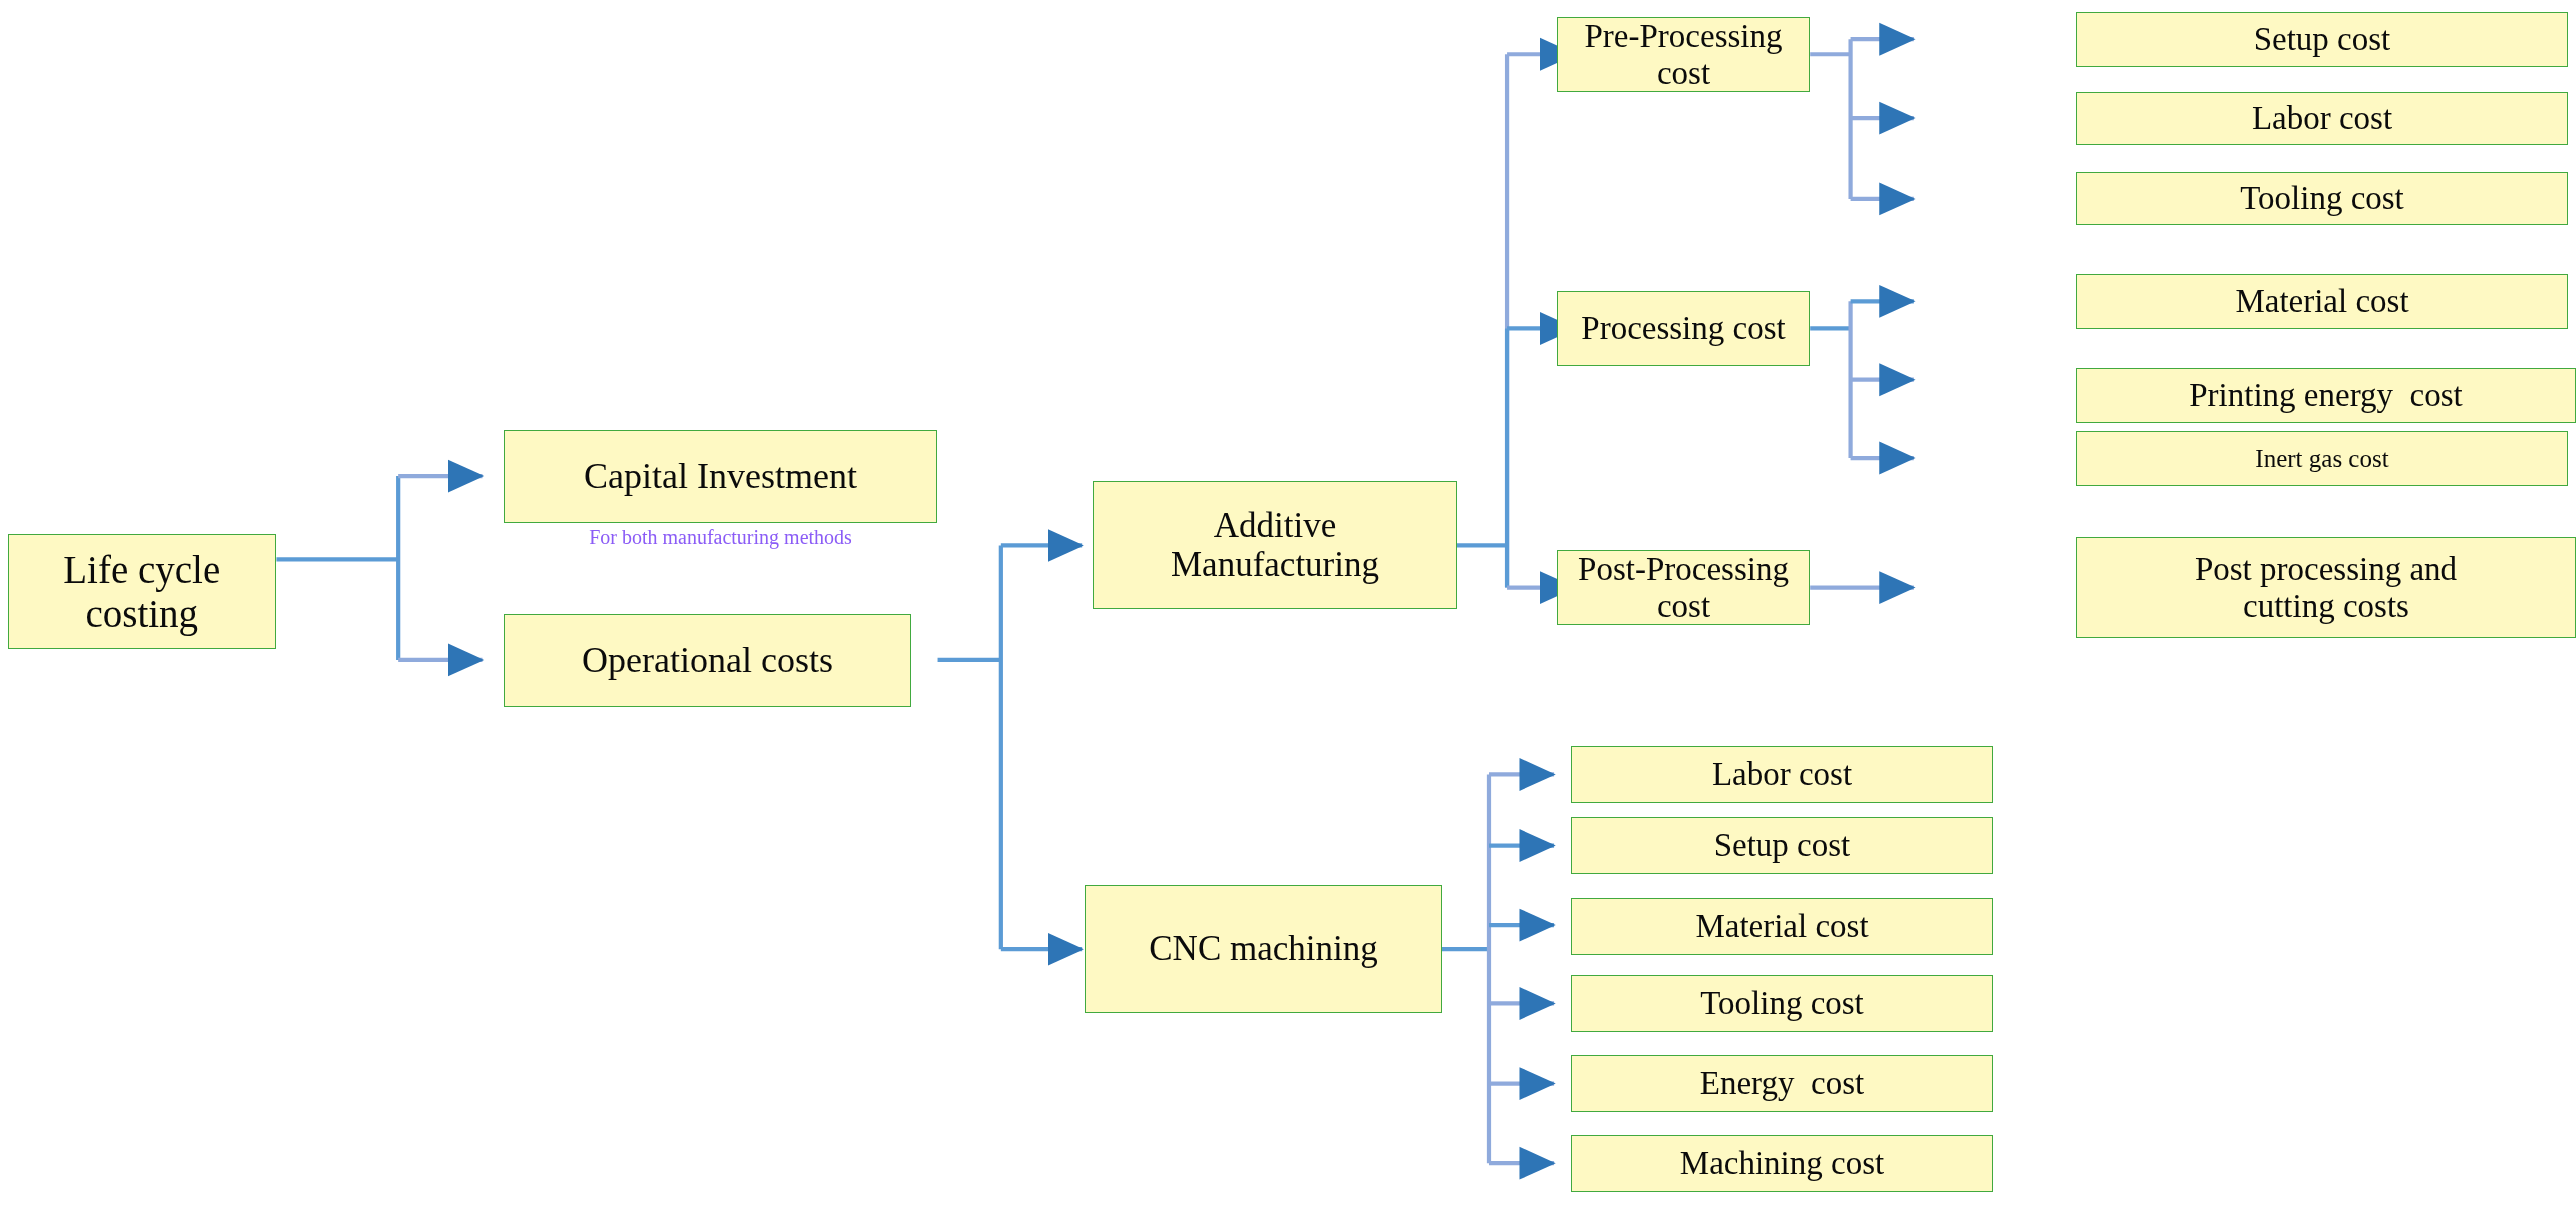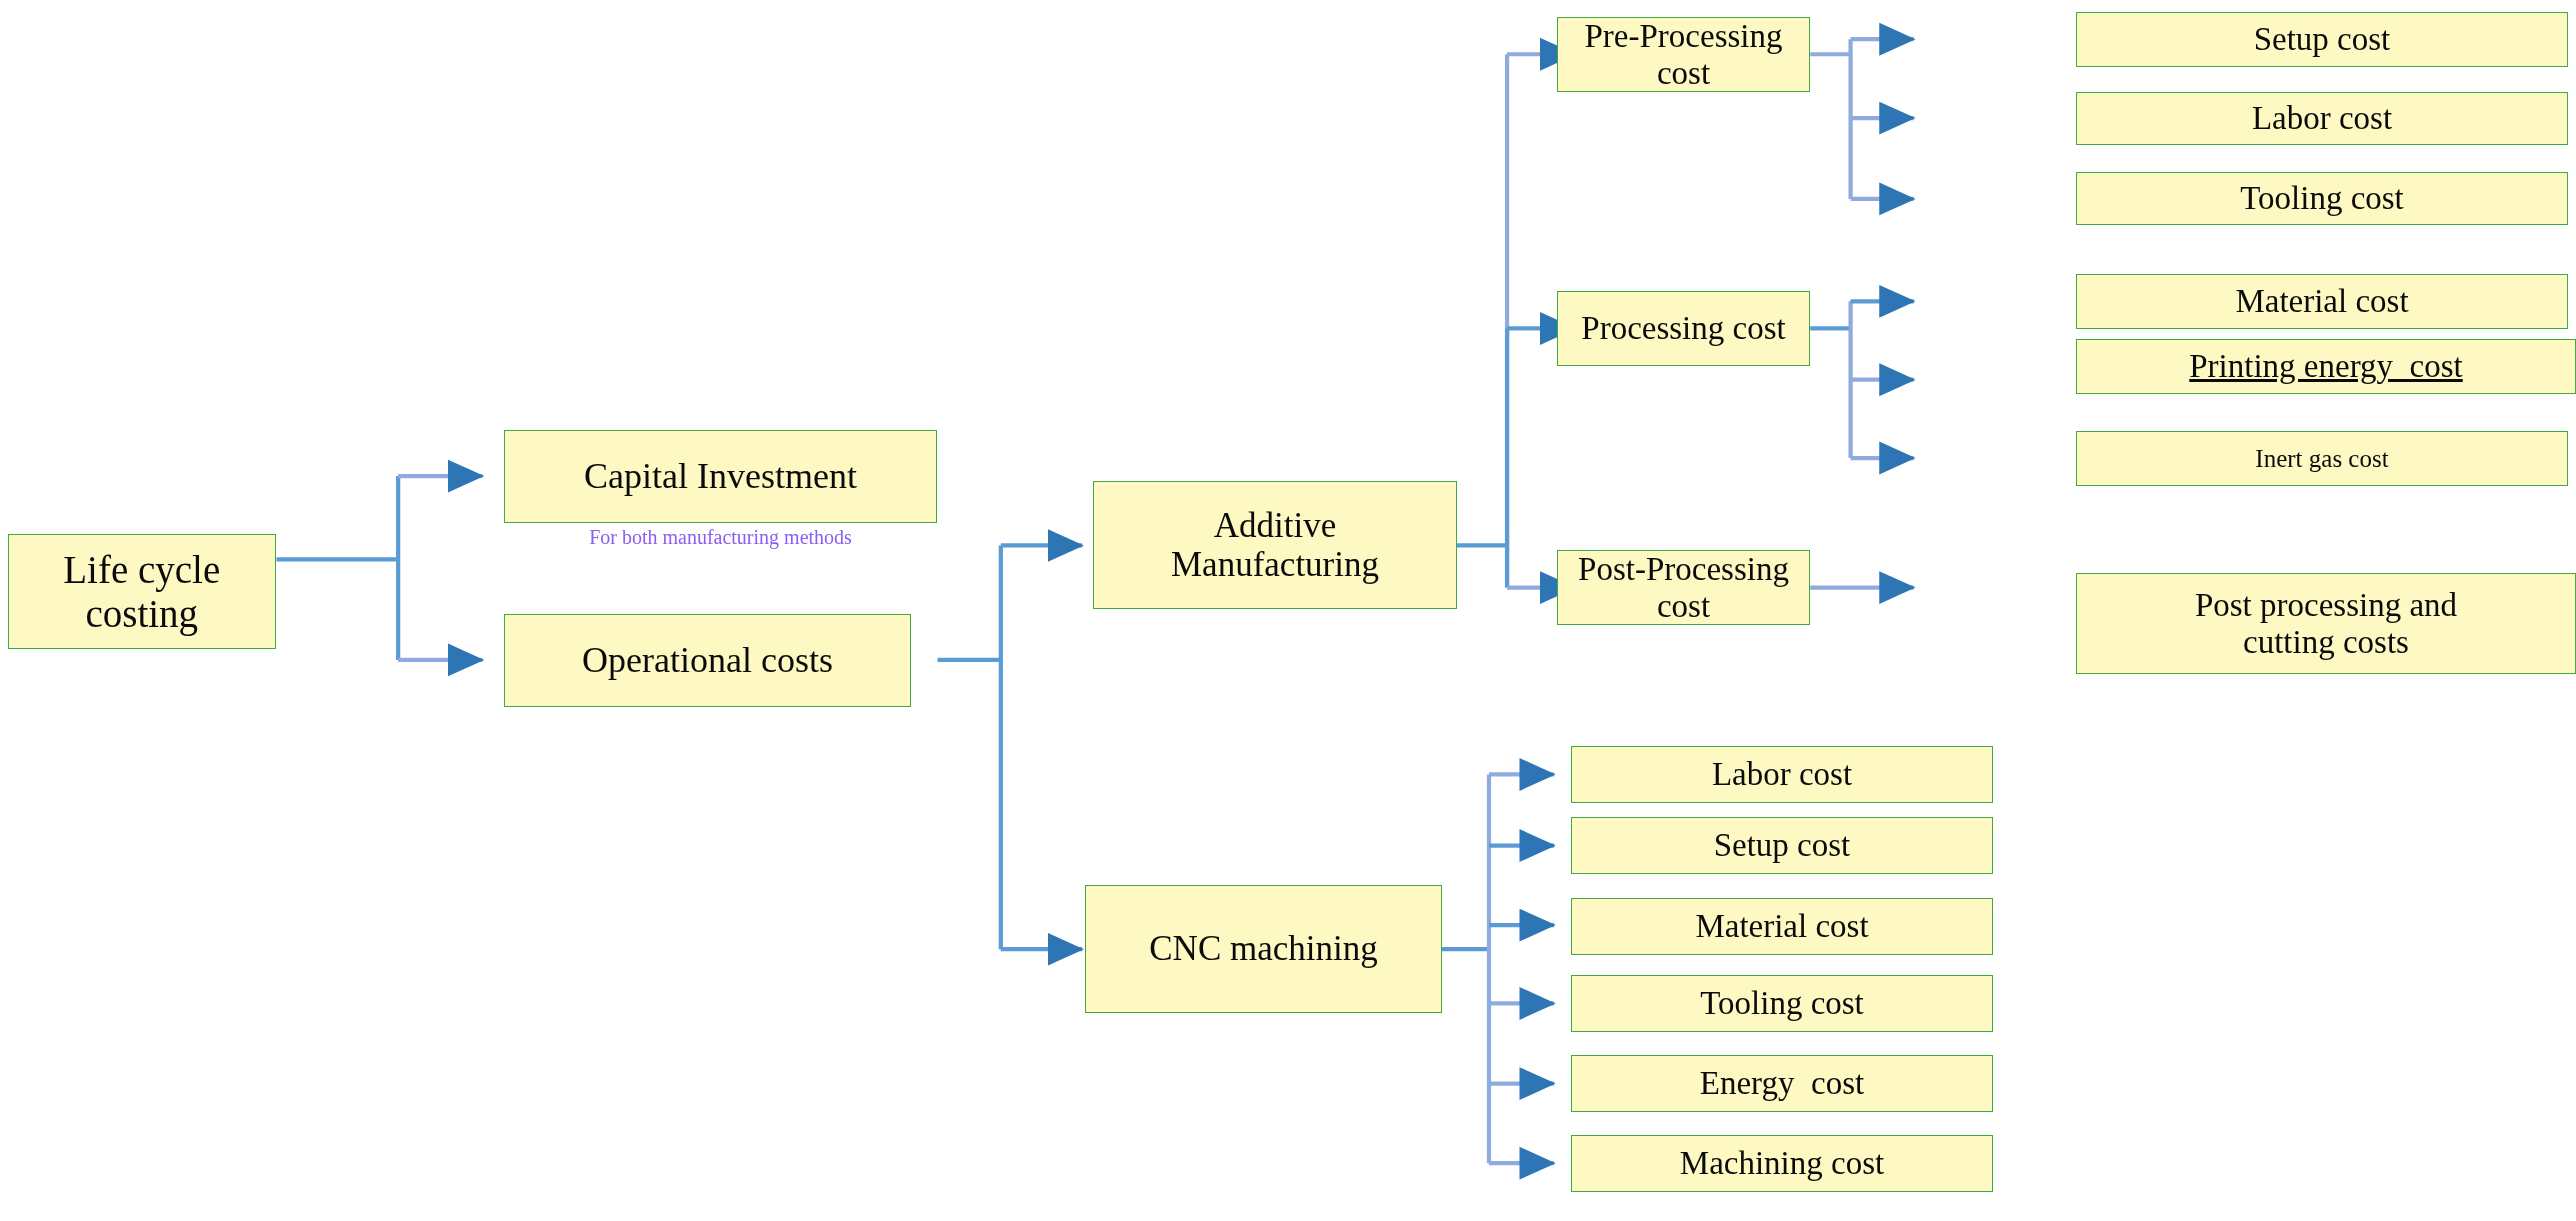--- a/index.html
+++ b/index.html
@@ -127,25 +127,25 @@
   <div class="node" style="left:1557px; top:550px; width:253px; height:75px; font-size:33px;">Post-Processing cost</div>
 
   <div class="node" style="left:2076px; top:12px; width:492px; height:55px; font-size:33px;">Setup cost</div>
 
   <div class="node" style="left:2076px; top:92px; width:492px; height:53px; font-size:33px;">Labor cost</div>
 
   <div class="node" style="left:2076px; top:172px; width:492px; height:53px; font-size:33px;">Tooling cost</div>
 
   <div class="node" style="left:2076px; top:274px; width:492px; height:55px; font-size:33px;">Material cost</div>
 
-  <div class="node" style="left:2076px; top:339px; width:500px; height:55px; font-size:33px;text-decoration:underline;">Printing energy  cost</div>
+  <div class="node" style="left:2076px; top:368px; width:500px; height:55px; font-size:33px;">Printing energy  cost</div>
 
   <div class="node" style="left:2076px; top:431px; width:492px; height:55px; font-size:25px;">Inert gas cost</div>
 
-  <div class="node" style="left:2076px; top:537px; width:500px; height:101px; font-size:33px;margin-top:36px;">Post processing and
+  <div class="node" style="left:2076px; top:537px; width:500px; height:101px; font-size:33px;">Post processing and
 cutting costs</div>
 
   <div class="node" style="left:1571px; top:746px; width:422px; height:57px; font-size:33px;">Labor cost</div>
 
   <div class="node" style="left:1571px; top:817px; width:422px; height:57px; font-size:33px;">Setup cost</div>
 
   <div class="node" style="left:1571px; top:898px; width:422px; height:57px; font-size:33px;">Material cost</div>
 
   <div class="node" style="left:1571px; top:975px; width:422px; height:57px; font-size:33px;">Tooling cost</div>
 

